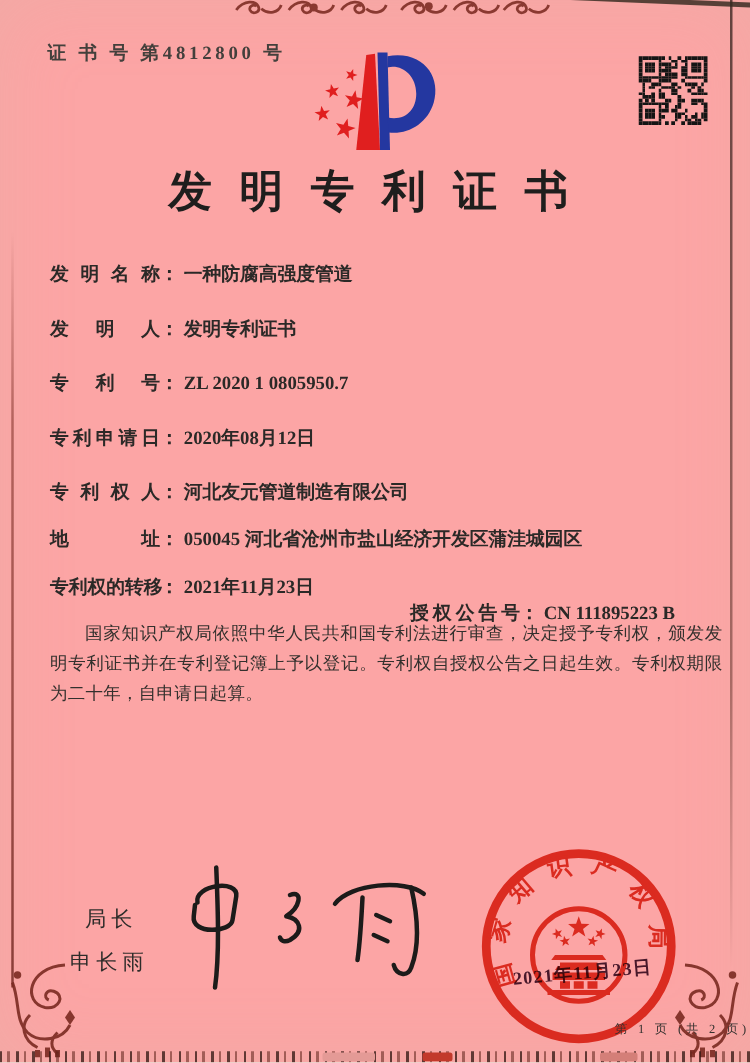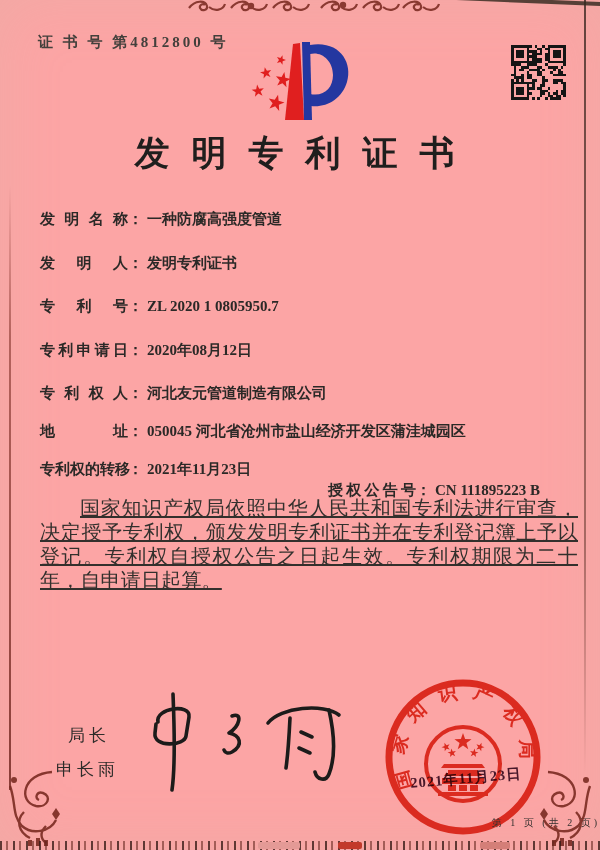--- a/index.html
+++ b/index.html
@@ -36,22 +36,22 @@
   .title{position:absolute;left:0;top:130px;width:100%;text-align:center;
     font-size:35px;font-weight:700;letter-spacing:22px;padding-left:11px;box-sizing:border-box;color:#1f1e1d;}
   
   .fields{position:absolute;left:40px;top:0;width:538px;font-size:15px;font-weight:600;color:#2b2927;}
   .frow{position:absolute;left:0;white-space:nowrap;}
   .flabel{display:inline-block;width:88px;text-align:justify;text-align-last:justify;-moz-text-align-last:justify;vertical-align:top;}
   .fcolon{display:inline-block;margin:0 4px 0 0;}
   .r1{top:210px}.r2{top:254px}.r3{top:297px}.r4{top:341px}.r5{top:384px}.r6{top:422px}.r7{top:460px;width:538px;}
   .pair2{position:absolute;left:288px;top:0;white-space:nowrap;margin-top:21px;}
   
-  .bodytext{position:absolute;left:40px;top:496px;width:538px;font-size:20px;line-height:24px;
-    letter-spacing:.2px;text-align:justify;color:#33302d;text-decoration:underline;}
+  .bodytext{position:absolute;left:40px;top:496px;width:538px;font-size:14px;line-height:24px;
+    letter-spacing:.2px;text-align:justify;color:#33302d;}
   .bodytext p{margin:0;text-indent:2em;}
   .bodytext p + p{margin-top:2px;}
   
   .director-title{position:absolute;left:68px;top:724px;font-size:17px;letter-spacing:4px;color:#2e2c2a;}
   .director-name{position:absolute;left:56px;top:758px;font-size:17px;letter-spacing:4px;color:#2e2c2a;}
   .signature{position:absolute;left:128px;top:690px;width:240px;height:108px;}
   .seal{position:absolute;left:382px;top:676px;width:162px;height:162px;opacity:.94;}
   .seal-date{position:absolute;left:384px;top:769px;width:164px;text-align:center;
     font-size:14.5px;font-weight:700;letter-spacing:1px;color:#4a2441;transform:rotate(-5deg);
     mix-blend-mode:multiply;}

